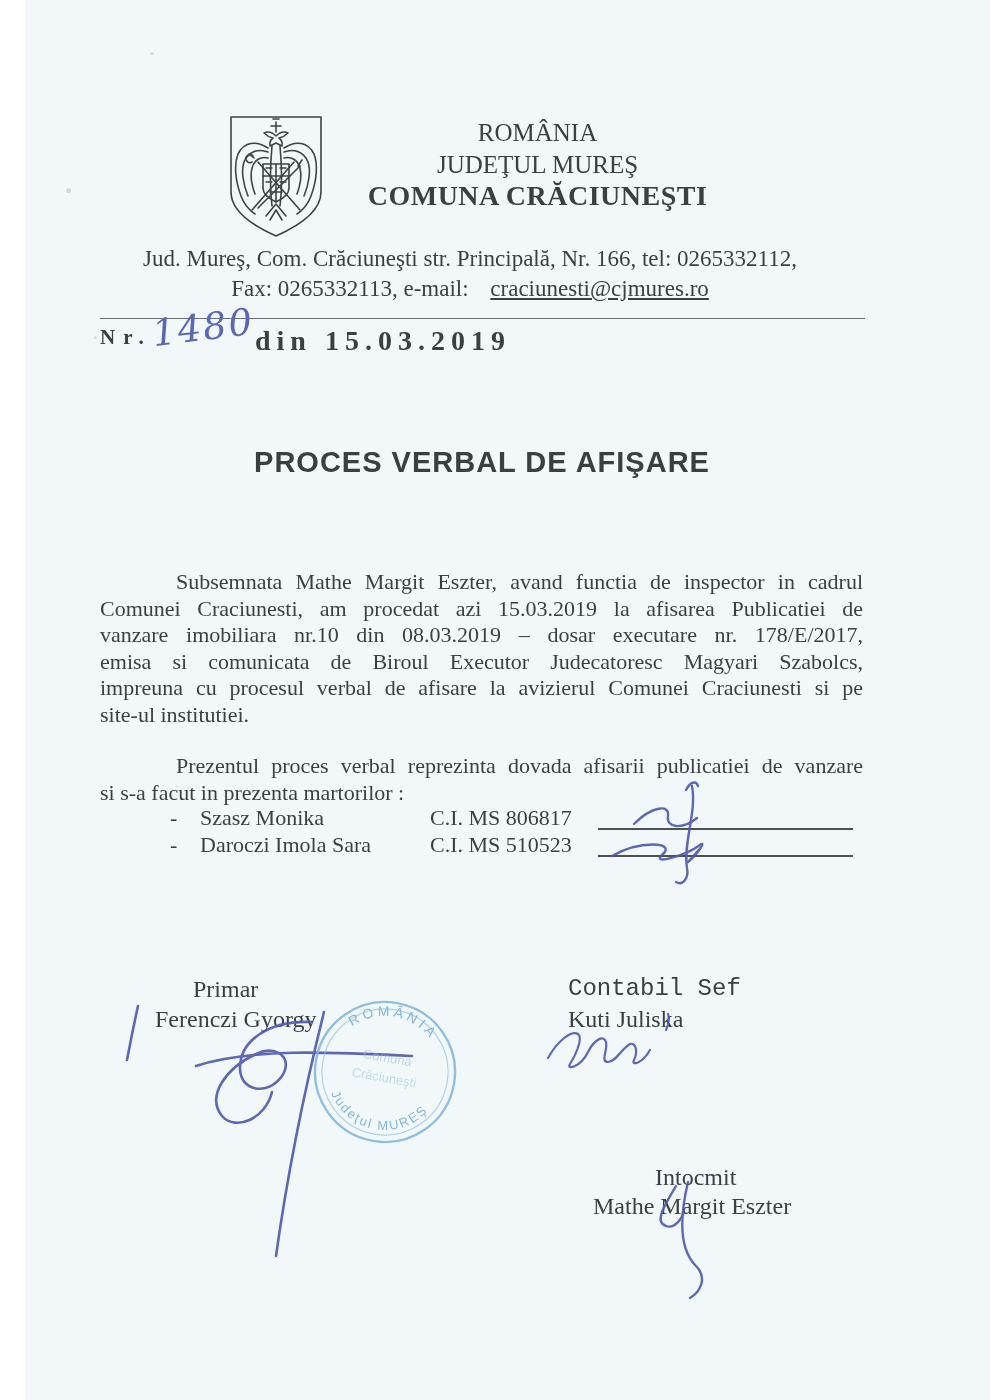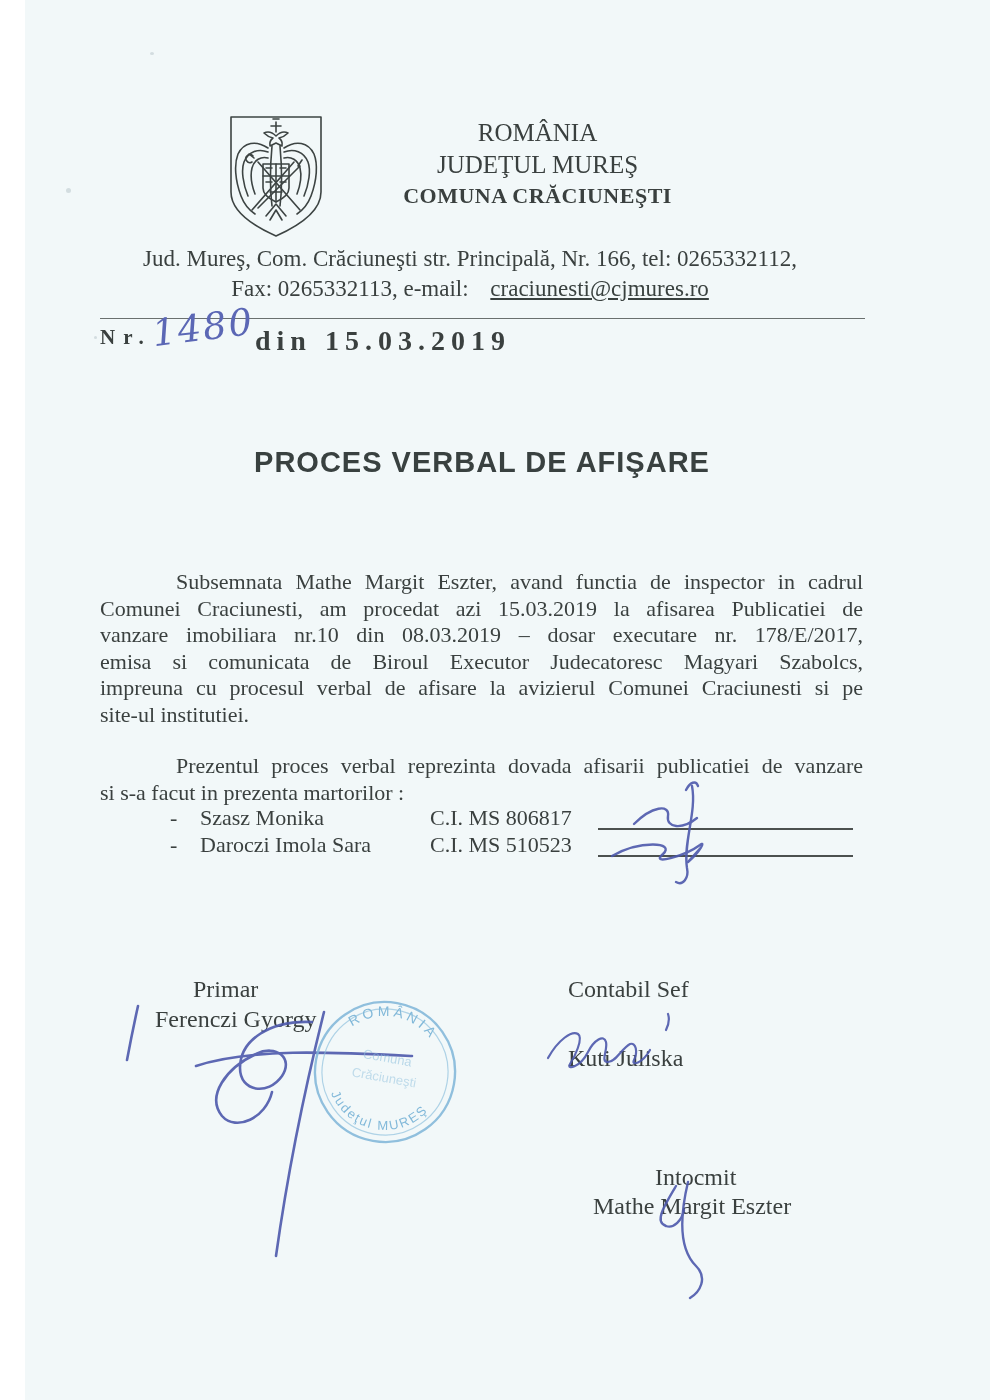--- a/index.html
+++ b/index.html
@@ -10,21 +10,21 @@
     color:#3a403f;
   }
   .page{
     position:relative;width:990px;height:1400px;
     background:linear-gradient(90deg,#ffffff 0 25px,#f2f8f9 25px 100%);
   }
   .abs{position:absolute;}
   
   .coa{left:222px;top:112px;width:108px;height:128px;}
   .hdr-block{left:85px;top:117px;width:905px;text-align:center;line-height:31.5px;font-size:25px;}
-  .hdr-commune{font-weight:bold;font-size:22px;letter-spacing:0.5px;}
+  .hdr-commune{font-weight:bold;font-size:28px;letter-spacing:0.5px;}
   .addr-block{left:0;top:244px;width:940px;text-align:center;font-size:23px;line-height:30px;}
   .email{text-decoration:underline;color:#39413f;cursor:pointer;margin-left:16px;}
   .rule{left:100px;top:318px;width:765px;border-top:1.5px solid #6a706f;height:0;}
   .nr-label{left:100px;top:325px;font-weight:bold;font-size:21px;letter-spacing:8px;}
   .nr-hand{
     left:152px;top:306px;font-family:"DejaVu Serif", serif;font-style:italic;
     font-size:37px;color:#5b67b5;transform:rotate(-7deg);letter-spacing:2px;
   }
   .din{left:255px;top:325px;font-weight:bold;font-size:28px;letter-spacing:6px;}
   
@@ -47,22 +47,22 @@
   .w-id1{left:430px;top:807px;}
   .w-line1{left:598px;top:806px;width:255px;border-bottom:2px solid #4c514f;height:22px;}
   .w-dash2{left:170px;top:834px;}
   .w-name2{left:200px;top:834px;}
   .w-id2{left:430px;top:834px;text-align:right;}
   .w-line2{left:598px;top:833px;width:255px;border-bottom:2px solid #4c514f;height:22px;}
   
   .sig-label{font-size:24px;line-height:28px;}
   .primar-t{left:193px;top:975px;}
   .primar-n{left:155px;top:1005px;}
-  .contabil-t{left:568px;top:975px;}
-  .contabil-n{left:568px;top:1005px;margin-top:39px;}
+  .contabil-t{left:568px;top:975px;font-family:Liberation Mono, monospace;}
+  .contabil-n{left:568px;top:1005px;}
   .intocmit-t{left:655px;top:1163px;}
   .intocmit-n{left:593px;top:1192px;}
   .overlay{left:0;top:0;width:990px;height:1400px;pointer-events:none;}
   .speck{position:absolute;border-radius:50%;background:#b9c6cc;opacity:.55;}
 </style>
 </head>
 <body>
 
 <div class="page">
 

